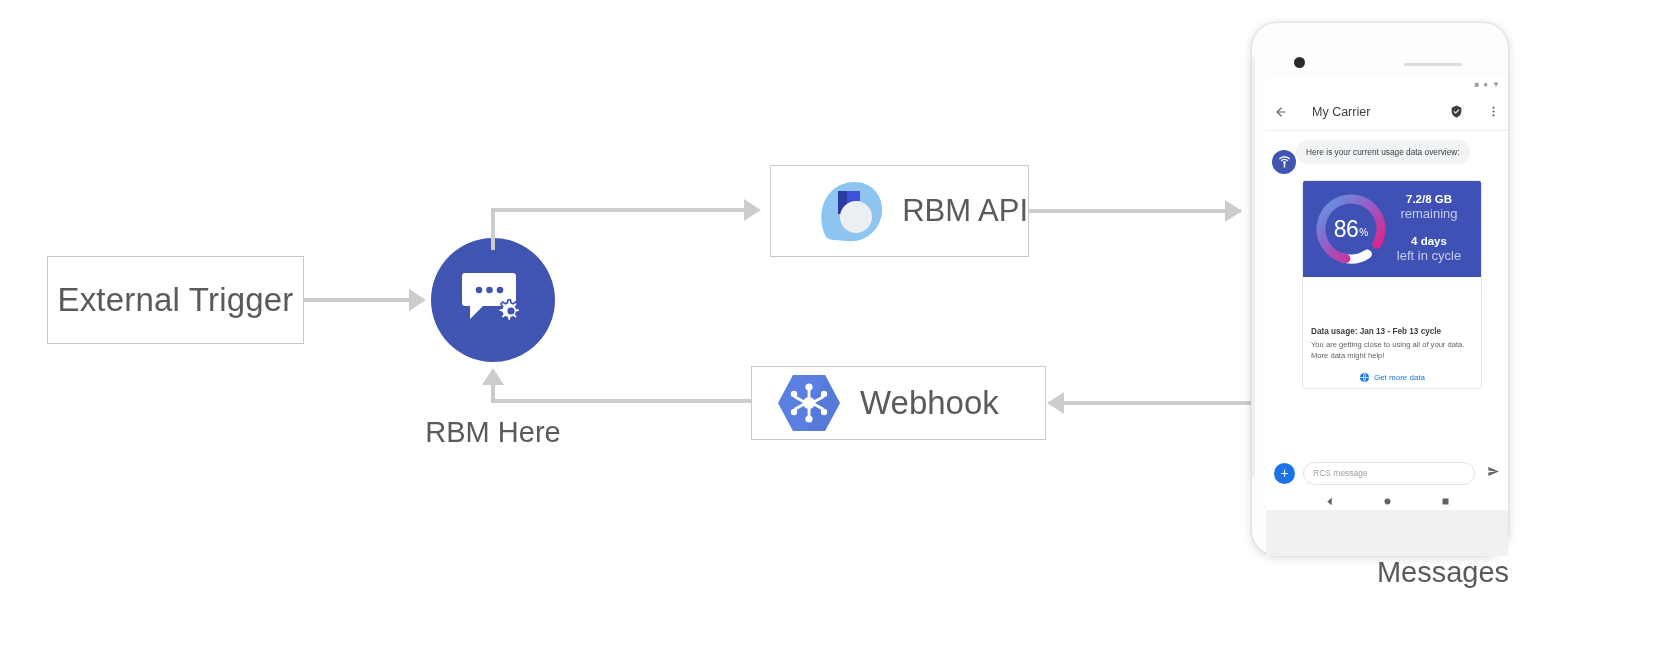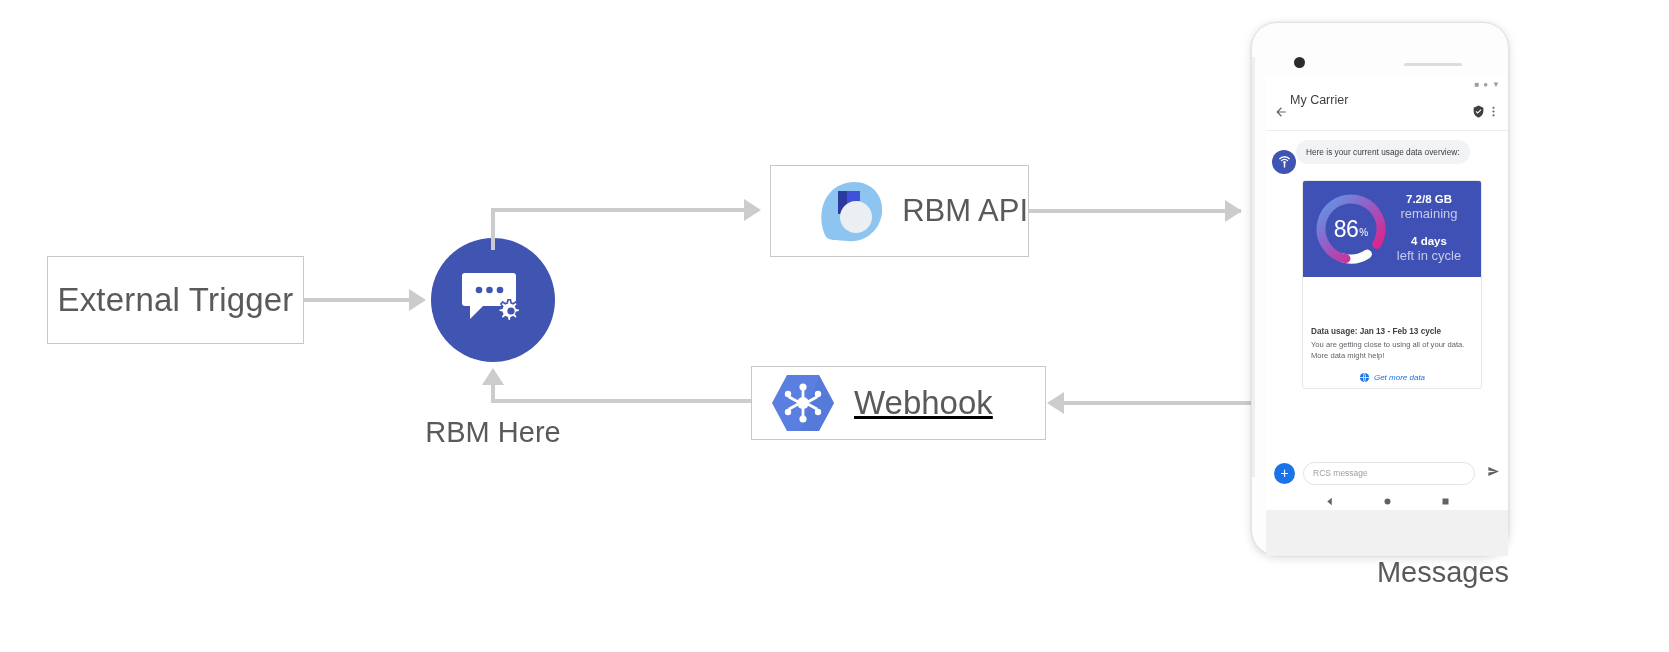--- a/index.html
+++ b/index.html
@@ -35,21 +35,21 @@
   
   #rbm-api-box {
     left: 770px; top: 165px; width: 259px; height: 92px;
     padding-left: 16px; gap: 14px; justify-content: flex-end;
   }
   #rbm-api-box .node-label { font-size: 31px; }
 
   
   #webhook-box {
     left: 751px; top: 366px; width: 295px; height: 74px;
-    padding-left: 18px; gap: 18px; text-decoration: underline;
+    padding-left: 24px; gap: 18px;
   }
   #webhook-box .node-label { font-size: 33px; }
 
   
   #rbm-agent {
     position: absolute;
     left: 431px; top: 238px; width: 124px; height: 124px;
     border-radius: 50%;
     background: #3f51b5;
     background: #4054b2;
@@ -121,21 +121,21 @@
   #statusbar {
     position: absolute; left: 0; top: 0; width: 242px; height: 16px;
     background: #ffffff; display: flex; justify-content: flex-end;
     align-items: center; gap: 4px; padding-right: 8px;
   }
   .sb-icon { color: #9e9e9e; font-size: 8px; line-height: 8px; }
 
   
   #toolbar {
     position: absolute; left: 0; top: 16px; width: 242px; height: 38px;
-    display: flex; padding: 0 8px; gap: 2px;
+    display: flex; align-items: center; padding: 0 8px; gap: 24px;
     border-bottom: 1px solid #ececec; background: #fff;
   }
   #toolbar-title { font-size: 12.5px; color: #3c4043; flex: 1; }
   .tb-icon { color: #5f6368; display: flex; align-items: center; }
 
   
   #convo {
     position: absolute; left: 0; top: 55px; width: 242px; height: 320px;
     padding: 8px 6px 0 6px;
   }
@@ -178,21 +178,21 @@
   }
   .stat-big { font-size: 11.5px; font-weight: 700; }
   .stat-small { font-size: 13px; color: #c5cae9; margin-top: 1px; }
   .stat-gap { height: 14px; }
 
   #card-body { padding: 7px 8px 4px 8px; }
   #card-title { font-size: 8.2px; font-weight: 700; color: #3c4043; margin-top: 43px; }
   #card-desc { font-size: 7.6px; color: #5f6368; line-height: 1.5; margin-top: 3px; }
   #card-action {
     display: flex; align-items: center; justify-content: center;
-    gap: 4px; padding: 6px 0 5px 0; font-style: italic;
+    gap: 4px; padding: 6px 0 5px 0;
   }
   #card-action-label { font-size: 8px; color: #1a73e8; font-weight: 500; }
 
   
   #composer {
     position: absolute; left: 0; top: 378px; width: 242px; height: 36px;
     display: flex; align-items: center; gap: 8px; padding: 0 8px;
   }
   #plus-btn {
     width: 21px; height: 21px; border-radius: 50%; background: #1a73e8;

